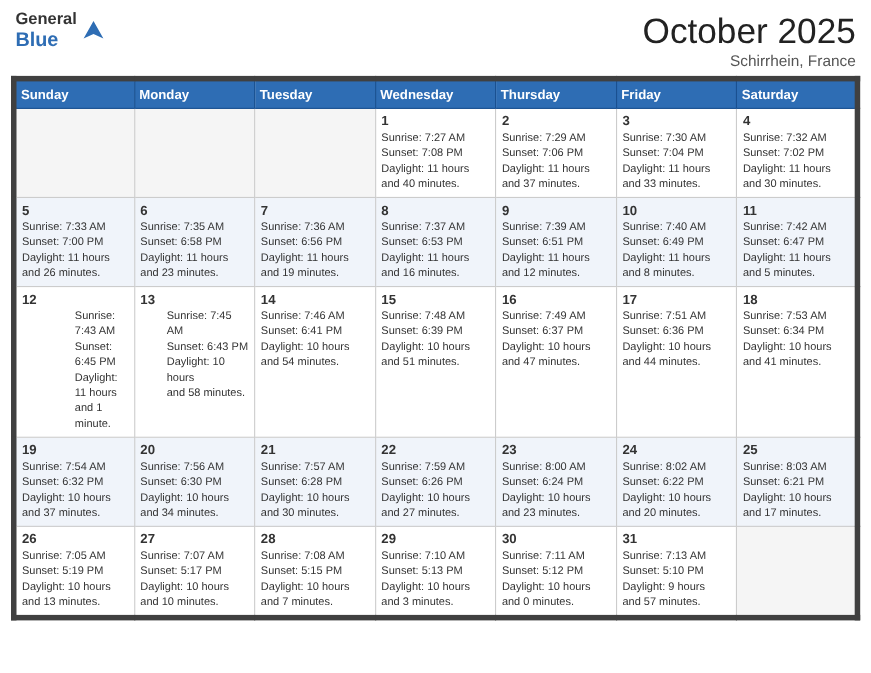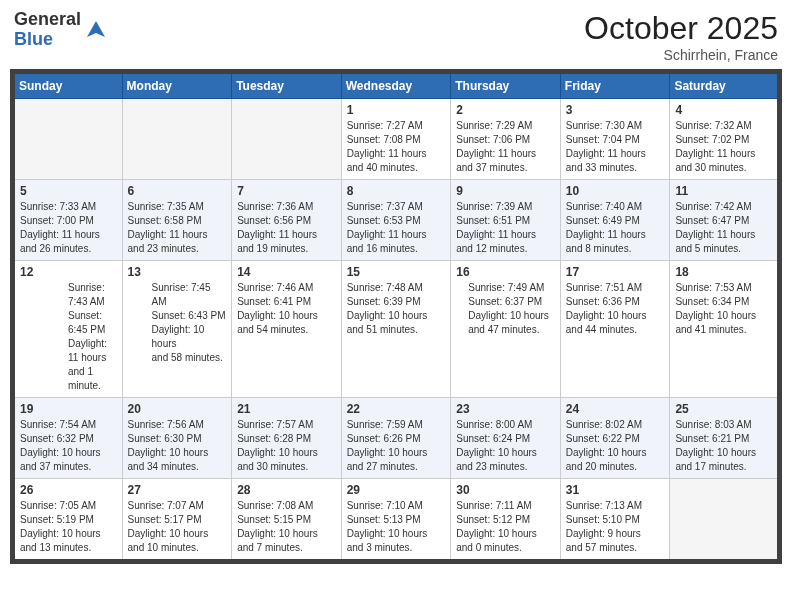--- a/index.html
+++ b/index.html
@@ -21,21 +21,21 @@
       display: flex;
       align-items: center;
       gap: 2px;
     }
     .logo-text {
       display: flex;
       flex-direction: column;
       line-height: 1.1;
     }
     .logo-general {
-      font-size: 18px;
+      font-size: 15px;
       font-weight: bold;
       color: #333;
     }
     .logo-blue {
       font-size: 18px;
       font-weight: bold;
       color: #2e6db4;
     }
     .logo-icon {
       width: 22px;
@@ -236,21 +236,21 @@
         </td>
         <td>
           <span class="day-num">15</span>
           <div class="day-info" style="white-space: pre-line;">Sunrise: 7:48 AM
 Sunset: 6:39 PM
 Daylight: 10 hours
 and 51 minutes.</div>
         </td>
         <td>
           <span class="day-num">16</span>
-          <div class="day-info" style="white-space: pre-line; margin-left: 12px;">Sunrise: 7:49 AM
+          <div class="day-info" style="white-space: pre-line;">Sunrise: 7:49 AM
 Sunset: 6:37 PM
 Daylight: 10 hours
 and 47 minutes.</div>
         </td>
         <td>
           <span class="day-num">17</span>
           <div class="day-info" style="white-space: pre-line;">Sunrise: 7:51 AM
 Sunset: 6:36 PM
 Daylight: 10 hours
 and 44 minutes.</div>

